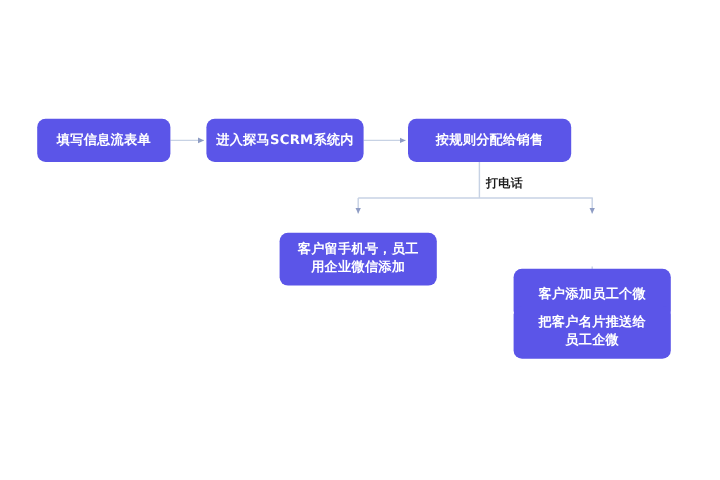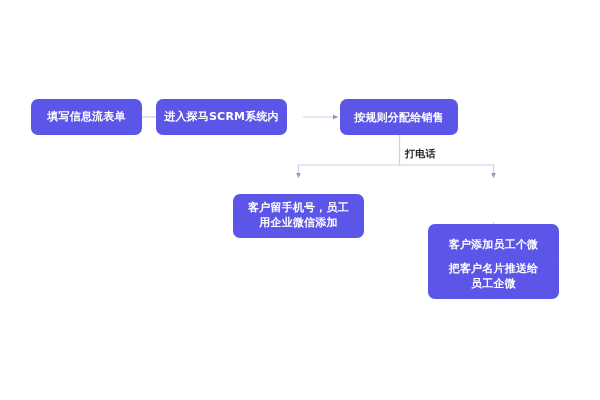--- a/index.html
+++ b/index.html
@@ -58,22 +58,22 @@
     color: #1c1c1c;
     font-size: 10px;
     font-weight: bold;
     line-height: 1;
     letter-spacing: 0.3px;
     white-space: nowrap;
   }
 
   
   #node-form        { left: 31px;  top: 99px;  width: 111px; height: 36px; }
-  #node-system      { left: 156px; top: 99px; width: 131px; height: 36px; }
-  #node-assign      { left: 340px; top: 99px; width: 118px; height: 36px; font-family: Liberation Serif, serif; }
+  #node-system      { left: 172px; top: 99px; width: 131px; height: 36px; }
+  #node-assign      { left: 340px; top: 99px; width: 136px; height: 36px; }
   #node-phone-add   { left: 233px; top: 180px; width: 131px; height: 44px; margin-top: 14px; }
   #node-wechat-add  { left: 428px; top: 180px; width: 131px; height: 42px; margin-top: 44px; }
   #node-push-card   { left: 428px; top: 255px; width: 131px; height: 44px; }
 
   #label-call       { left: 405px; top: 149px; }
 </style>
 </head>
 <body>
 
 <div id="flow-canvas">

